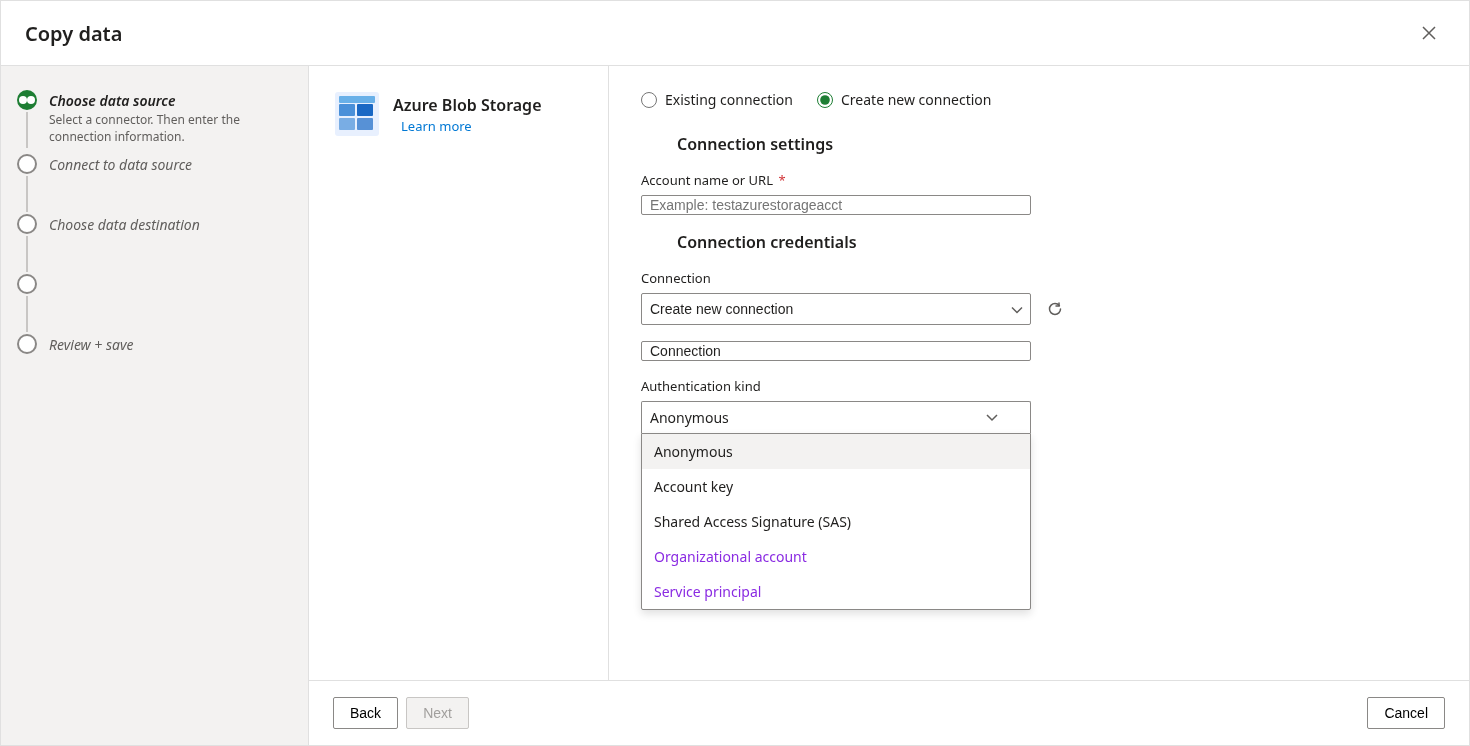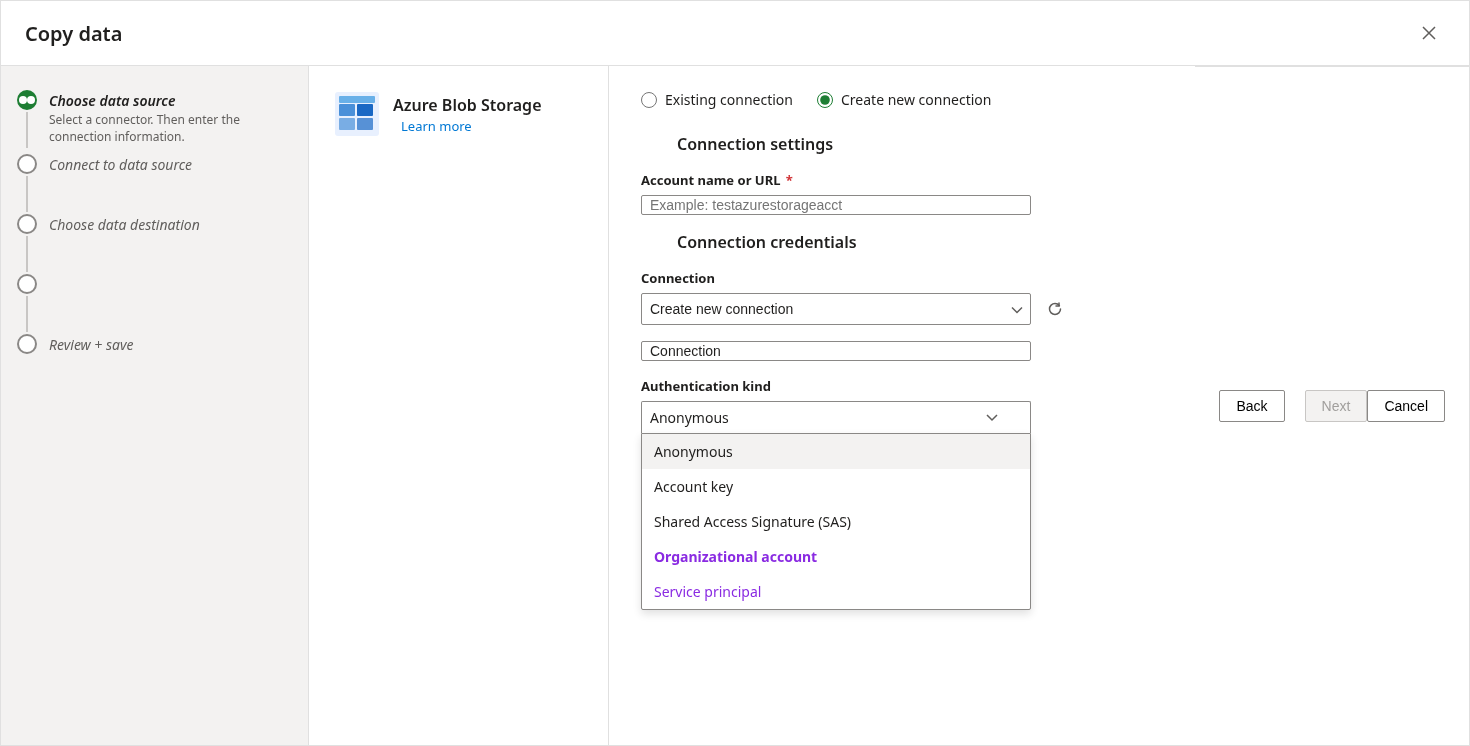--- a/index.html
+++ b/index.html
@@ -111,21 +111,21 @@
       font-size: 12px;
       color: #605e5c;
       margin-top: 2px;
       line-height: 1.4;
     }
     .step-label.inactive { font-weight: 400; color: #605e5c; }
     
     .main-content {
       flex: 1;
       display: flex;
-      flex-direction: row;
+      flex-direction: column;
       overflow: hidden;
     }
     .content-area {
       flex: 1;
       display: flex;
       overflow: hidden;
     }
     
     .connector-panel {
       width: 300px;
@@ -179,21 +179,21 @@
       font-weight: 600;
       margin-bottom: 16px;
       margin-left: 36px;
     }
     
     .field-group {
       margin-bottom: 16px;
     }
     .field-label {
       font-size: 13px;
-      font-weight: 700;
+      font-weight: 400;
       margin-bottom: 6px;
       display: block;
     }
     .required-star {
       color: #d13438;
       margin-left: 2px;
     }
     .text-input {
       width: 390px;
       height: 20px;
@@ -250,34 +250,34 @@
       justify-content: center;
       width: 32px;
       height: 32px;
     }
     .dropdown-item {
       padding: 8px 12px;
       cursor: pointer;
       font-size: 14px;
     }
     .dropdown-item.highlighted { background: #f3f2f1; }
-    .dropdown-item.org-color { color: #8a2be2; font-weight: bold; }
+    .dropdown-item.org-color { color: #8a2be2; }
     .dropdown-item.service-color { color: #8a2be2; }
     
     .dialog-footer {
       display: flex;
       align-items: center;
       justify-content: space-between;
       padding: 16px 24px;
       border-top: 1px solid #e0e0e0;
       flex-shrink: 0;
     }
     .footer-left {
       display: flex;
-      gap: 20px;
+      gap: 8px;
     }
     .btn {
       height: 32px;
       padding: 0 16px;
       border: 1px solid #8a8886;
       border-radius: 2px;
       background: #fff;
       font-size: 14px;
       cursor: pointer;
       display: flex;

